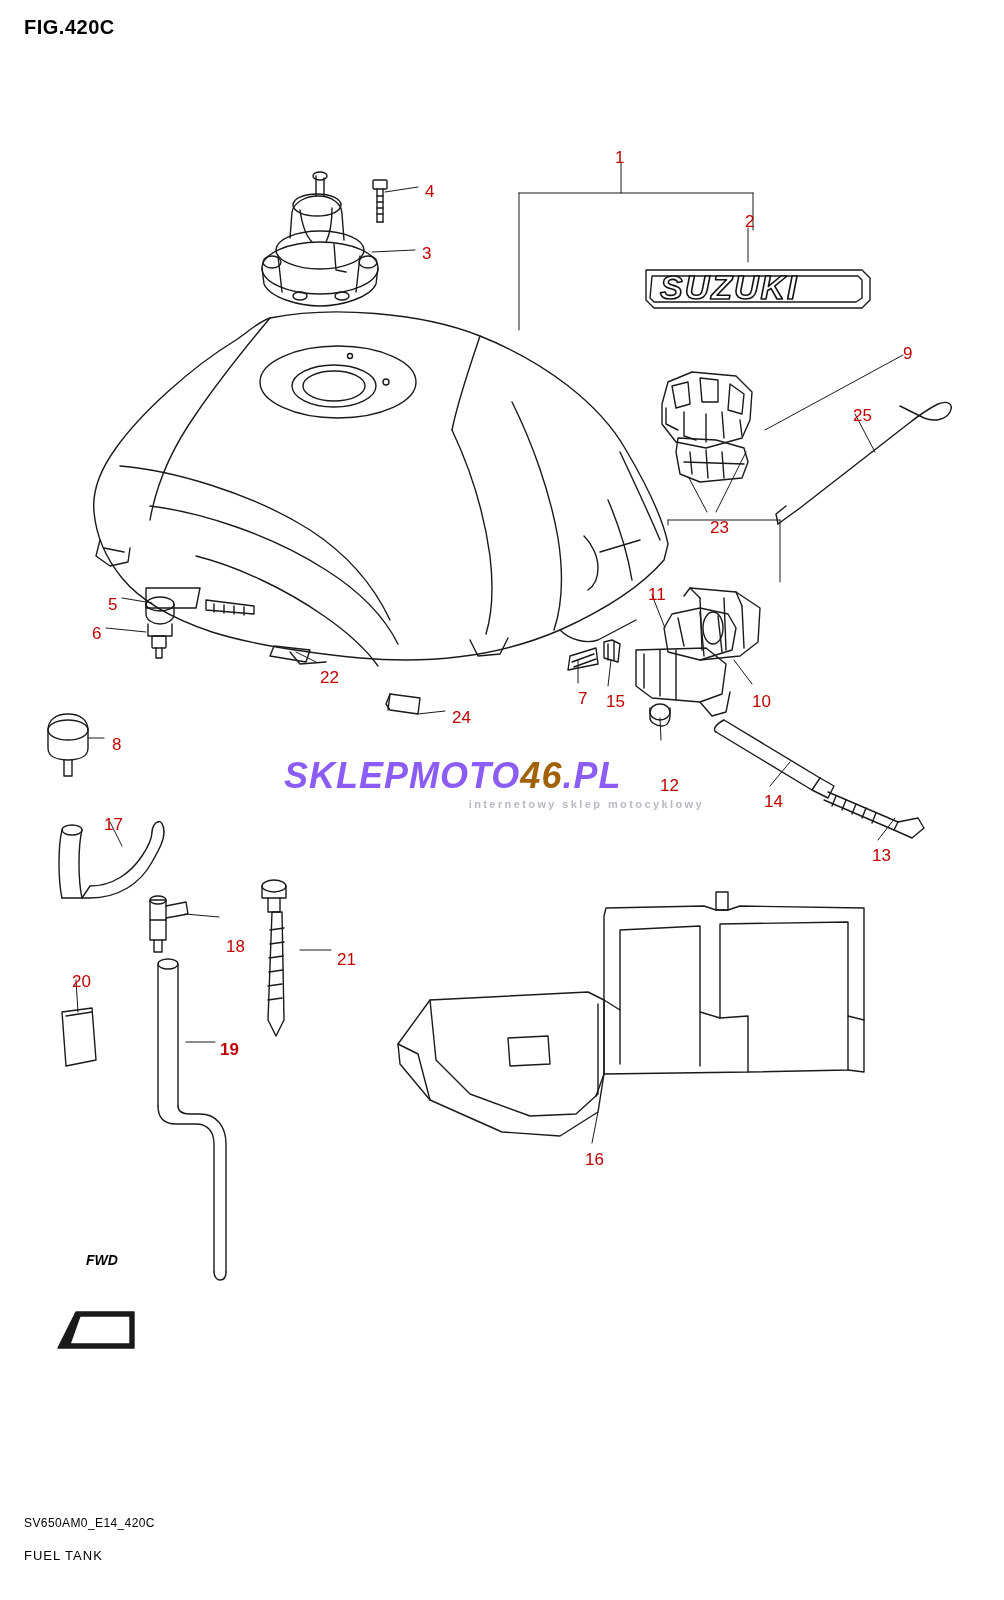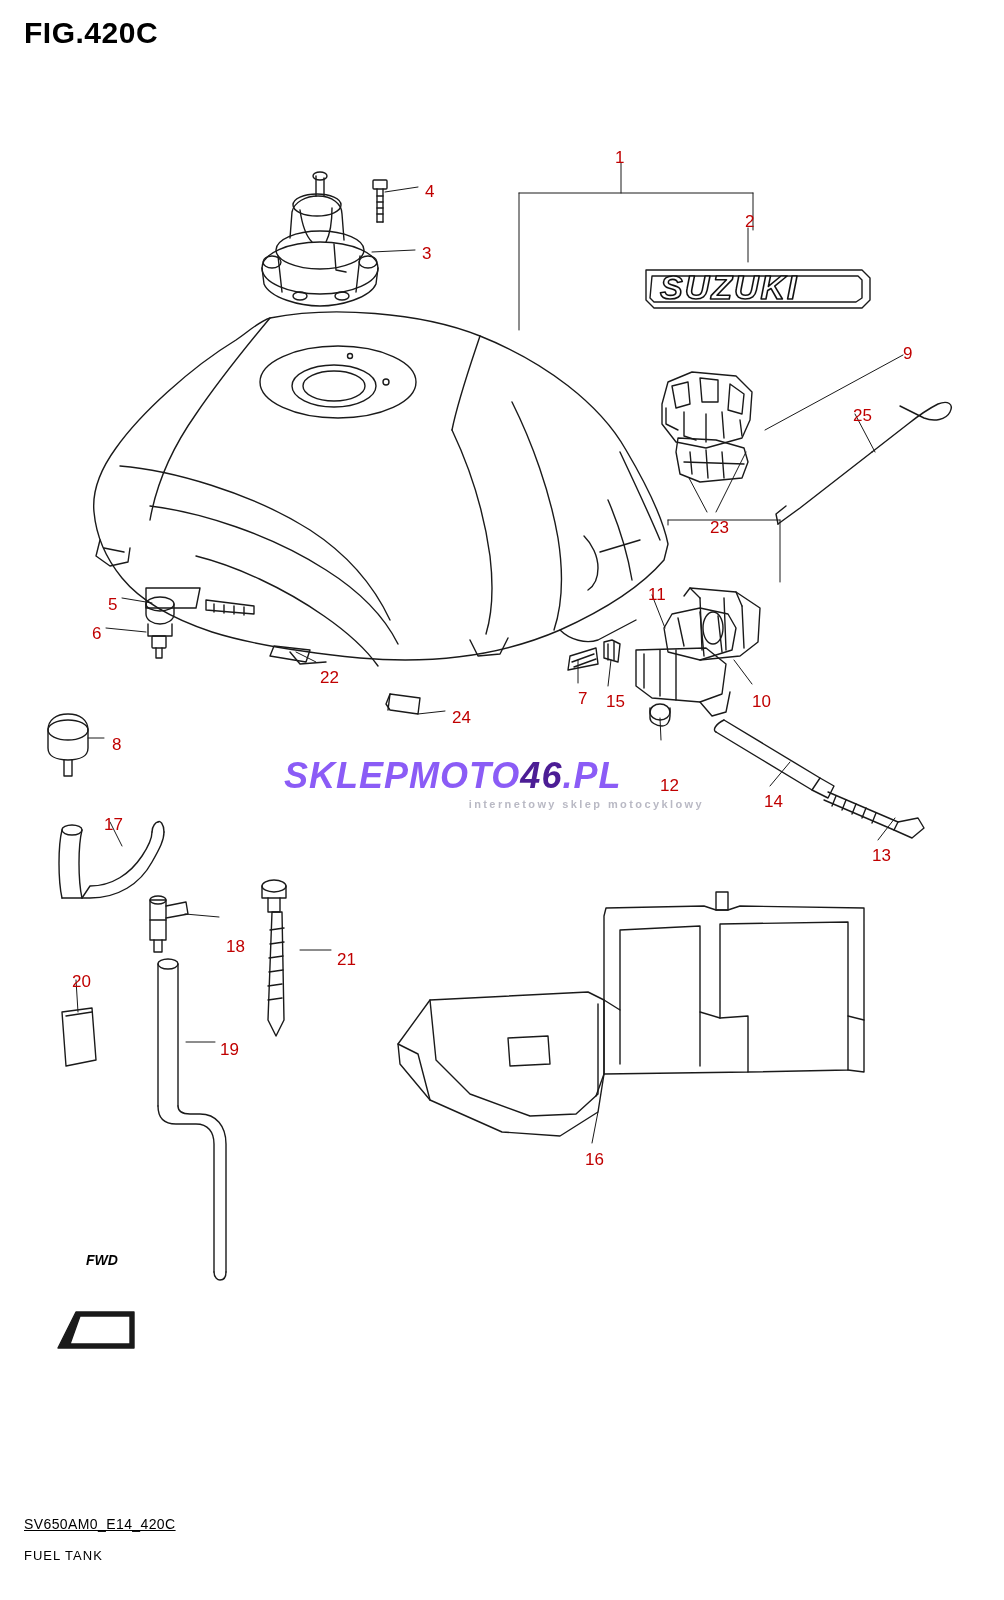--- a/index.html
+++ b/index.html
@@ -6,35 +6,35 @@
   body{
     width:1004px;height:1600px;
     background:#ffffff;
     font-family:"Liberation Sans", sans-serif;
     color:#000;
     position:relative;
     overflow:hidden;
   }
   #fig-title{
     position:absolute;left:24px;top:16px;
-    font-size:30px;font-weight:bold;letter-spacing:0.5px;
+    font-size:20px;font-weight:bold;letter-spacing:0.5px;
   }
   #diagram-canvas{
     position:absolute;left:0;top:0;width:1004px;height:1600px;
   }
   .callout{
     position:absolute;
     color:#c00000;
     font-size:17px;
     font-family:"Liberation Sans", sans-serif;
     white-space:nowrap;
   }
   #footer-code{
     position:absolute;left:24px;top:1516px;
-    font-size:14px;letter-spacing:0.4px;text-decoration:underline;
+    font-size:12px;letter-spacing:0.4px;
   }
   #footer-name{
     position:absolute;left:24px;top:1548px;
     font-size:13px;letter-spacing:1px;
   }
   
   #watermark{
     position:absolute;left:284px;top:756px;width:420px;height:60px;
     pointer-events:none;
   }
@@ -43,21 +43,21 @@
     letter-spacing:1px;
     line-height:40px;
   }
   #wm-sub{
     font-size:11px;font-weight:bold;letter-spacing:2.4px;
     color:#b9b9c4;
     margin-top:2px;
     text-align:right;
   }
   .wm-grey{color:#8b5cf6;}
-  .wm-red{color:#4c1d95;}
+  .wm-red{color:#a16207;}
   #fwd-label{
     position:absolute;left:86px;top:1252px;
     font-size:14px;font-weight:bold;font-style:italic;
     color:#000;
   }
 </style>
 </head>
 <body>
 
 <div id="fig-title">FIG.420C</div>
@@ -373,21 +373,21 @@
     <div class="callout" style="left: 903px; top: 344px;">9</div>
     <div class="callout" style="left: 752px; top: 692px;">10</div>
     <div class="callout" style="left: 648px; top: 585px; text-align: right;">11</div>
     <div class="callout" style="left: 660px; top: 776px;">12</div>
     <div class="callout" style="left: 872px; top: 846px;">13</div>
     <div class="callout" style="left: 764px; top: 792px;">14</div>
     <div class="callout" style="left: 606px; top: 692px;">15</div>
     <div class="callout" style="left: 585px; top: 1150px;">16</div>
     <div class="callout" style="left: 104px; top: 815px;">17</div>
     <div class="callout" style="left: 226px; top: 917px; margin-top: 20px;">18</div>
-    <div class="callout" style="left: 220px; top: 1040px;">19</div>
+    <div class="callout" style="left: 220px; top: 1040px; font-weight: bold;">19</div>
     <div class="callout" style="left: 72px; top: 972px;">20</div>
     <div class="callout" style="left: 337px; top: 950px;">21</div>
     <div class="callout" style="left: 320px; top: 668px;">22</div>
     <div class="callout" style="left: 710px; top: 518px;">23</div>
     <div class="callout" style="left: 452px; top: 708px;">24</div>
     <div class="callout" style="left: 853px; top: 406px;">25</div>
   </div>
 
 <div id="footer-code">SV650AM0_E14_420C</div>
 <div id="footer-name">FUEL TANK</div>

